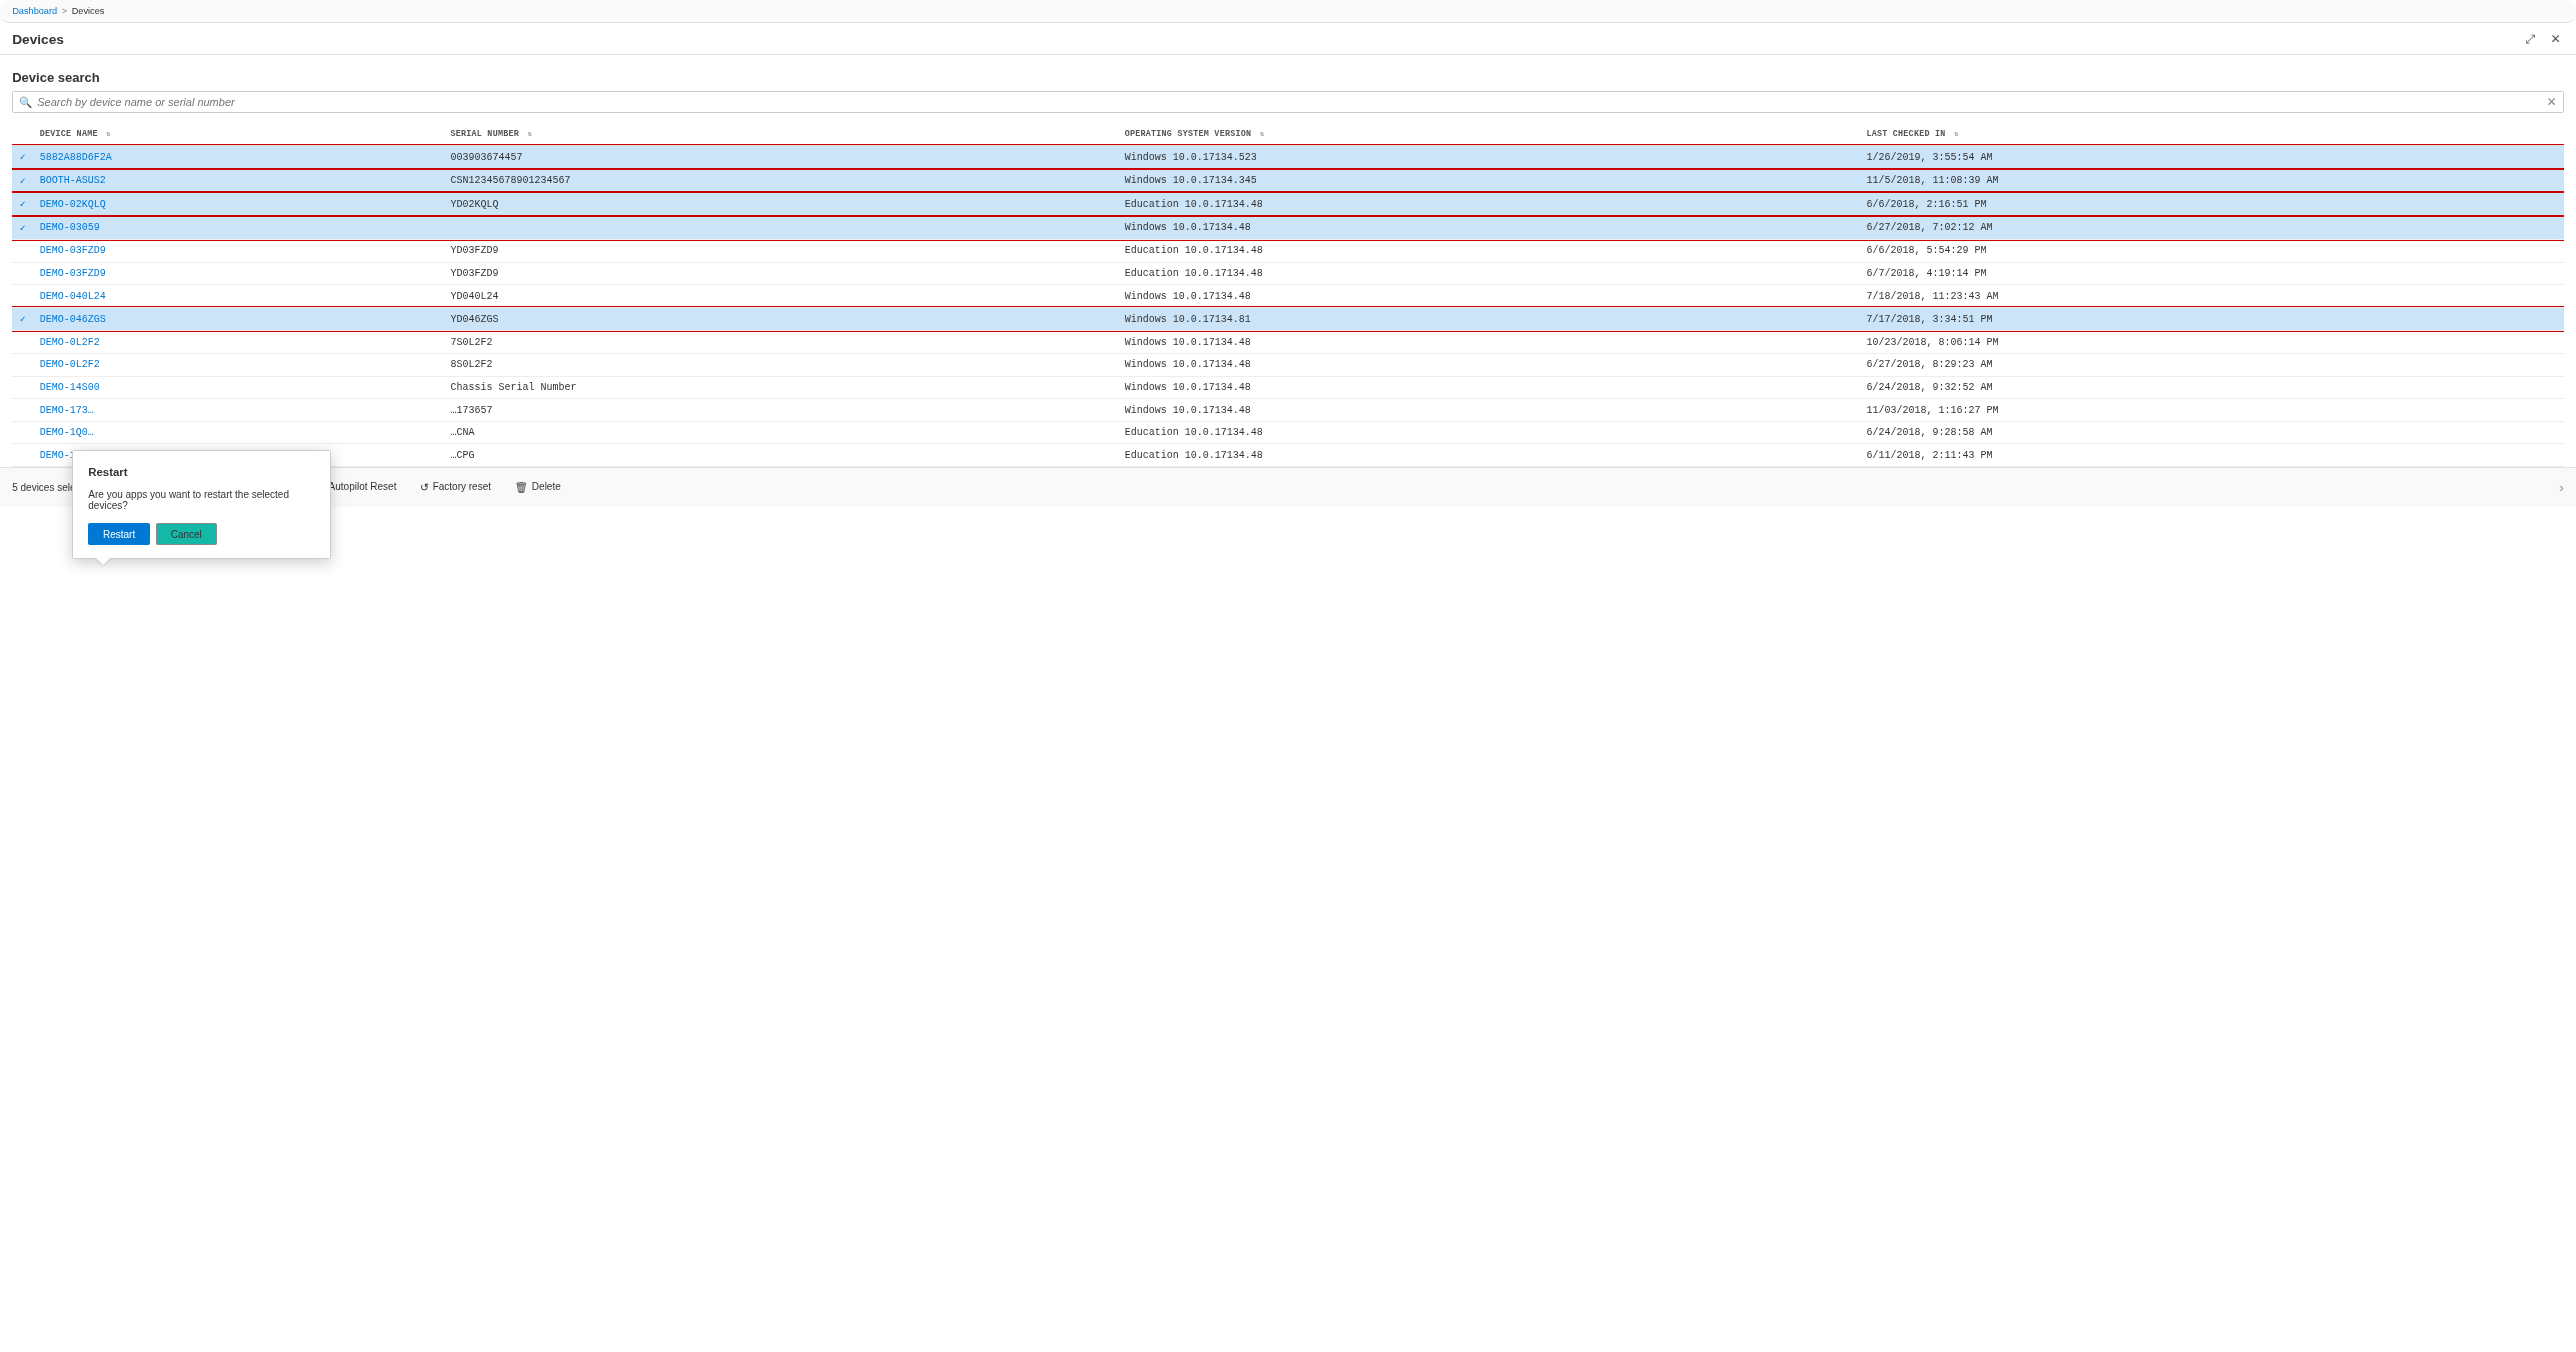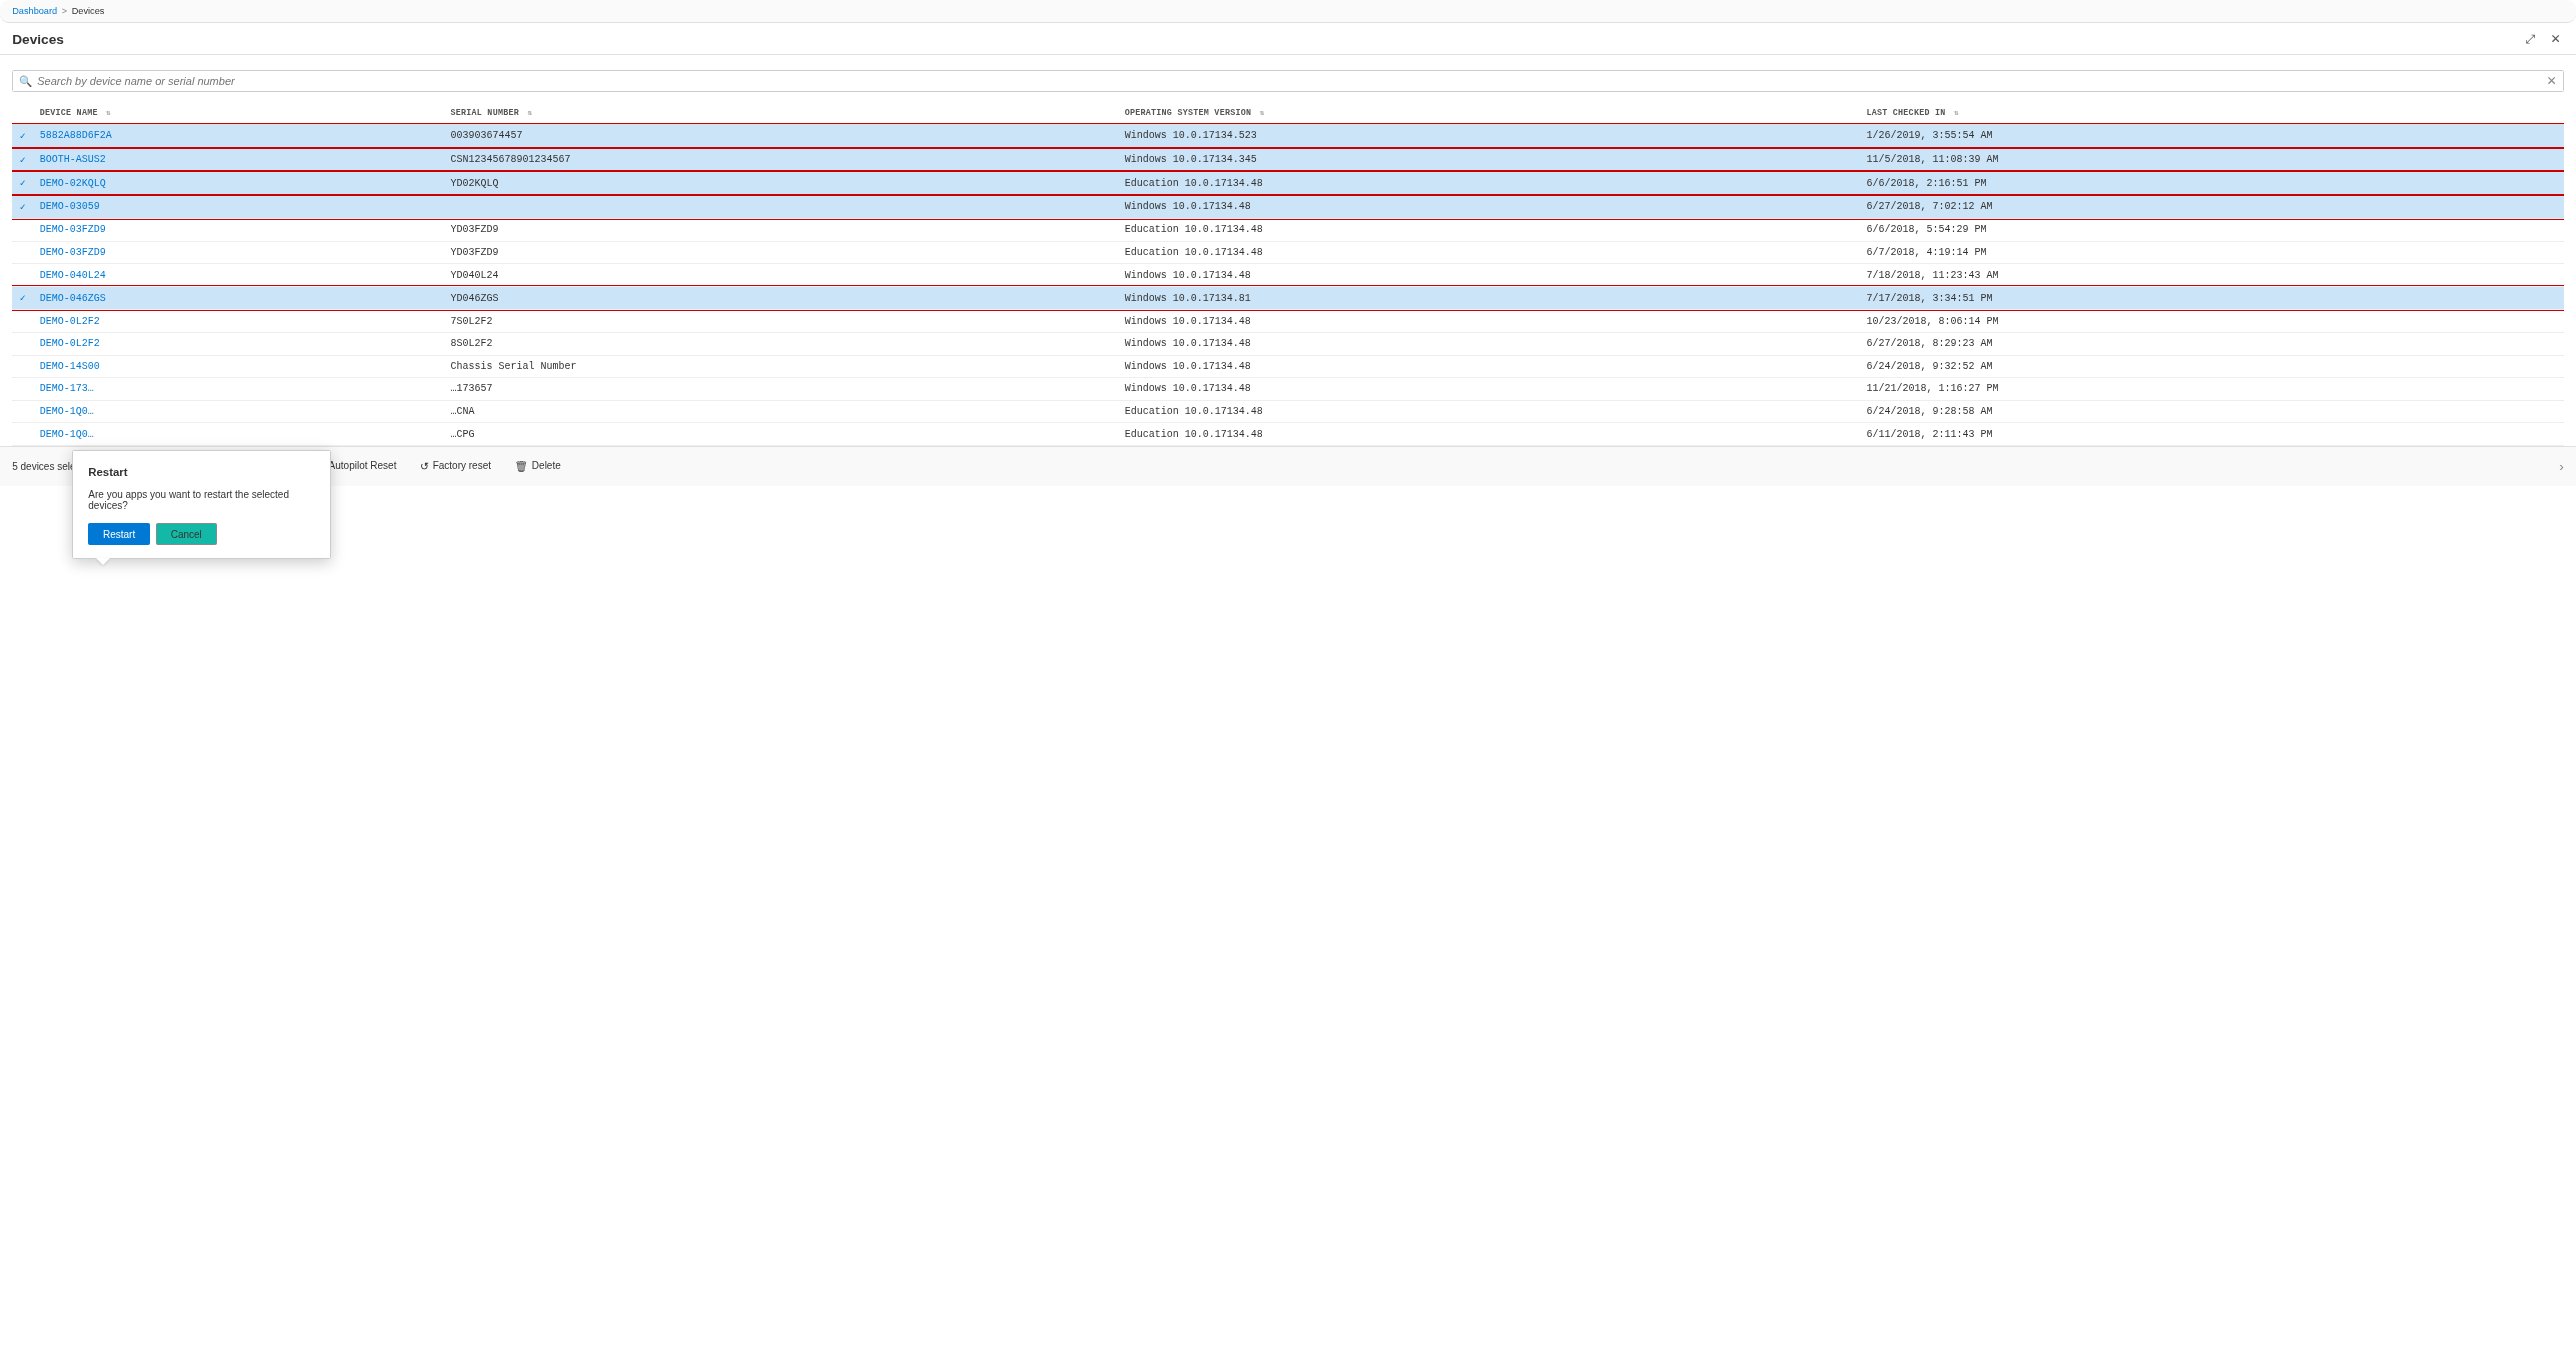--- a/index.html
+++ b/index.html
@@ -156,20 +156,21 @@
 
 <div class="page-header">
   <span class="page-title">Devices</span>
   <div class="header-icons">
     <button class="header-icon-btn" title="Pin">⤢</button>
     <button class="header-icon-btn" title="Close">✕</button>
   </div>
 </div>
 
 <div class="content">
+  <div class="section-title">Device search</div>
 
   <div class="search-bar">
     <span class="search-icon">🔍</span>
     <input type="text" placeholder="Search by device name or serial number" style="">
     <span class="search-clear">✕</span>
   </div>
 
   <div class="table-wrapper">
     <table class="device-table">
       <thead>
@@ -269,21 +270,21 @@
     <td class="name-cell">DEMO-14S00</td>
     <td>Chassis Serial Number</td>
     <td>Windows 10.0.17134.48</td>
     <td>6/24/2018, 9:32:52 AM</td>
   </tr>
           <tr>
     <td class="check-cell"></td>
     <td class="name-cell">DEMO-173…</td>
     <td>…173657</td>
     <td>Windows 10.0.17134.48</td>
-    <td>11/21/2018, 1:16:27 PM</td>
+    <td>11/03/2018, 1:16:27 PM</td>
   </tr>
           <tr>
     <td class="check-cell"></td>
     <td class="name-cell">DEMO-1Q0…</td>
     <td>…CNA</td>
     <td>Education 10.0.17134.48</td>
     <td>6/24/2018, 9:28:58 AM</td>
   </tr>
           <tr>
     <td class="check-cell"></td>

